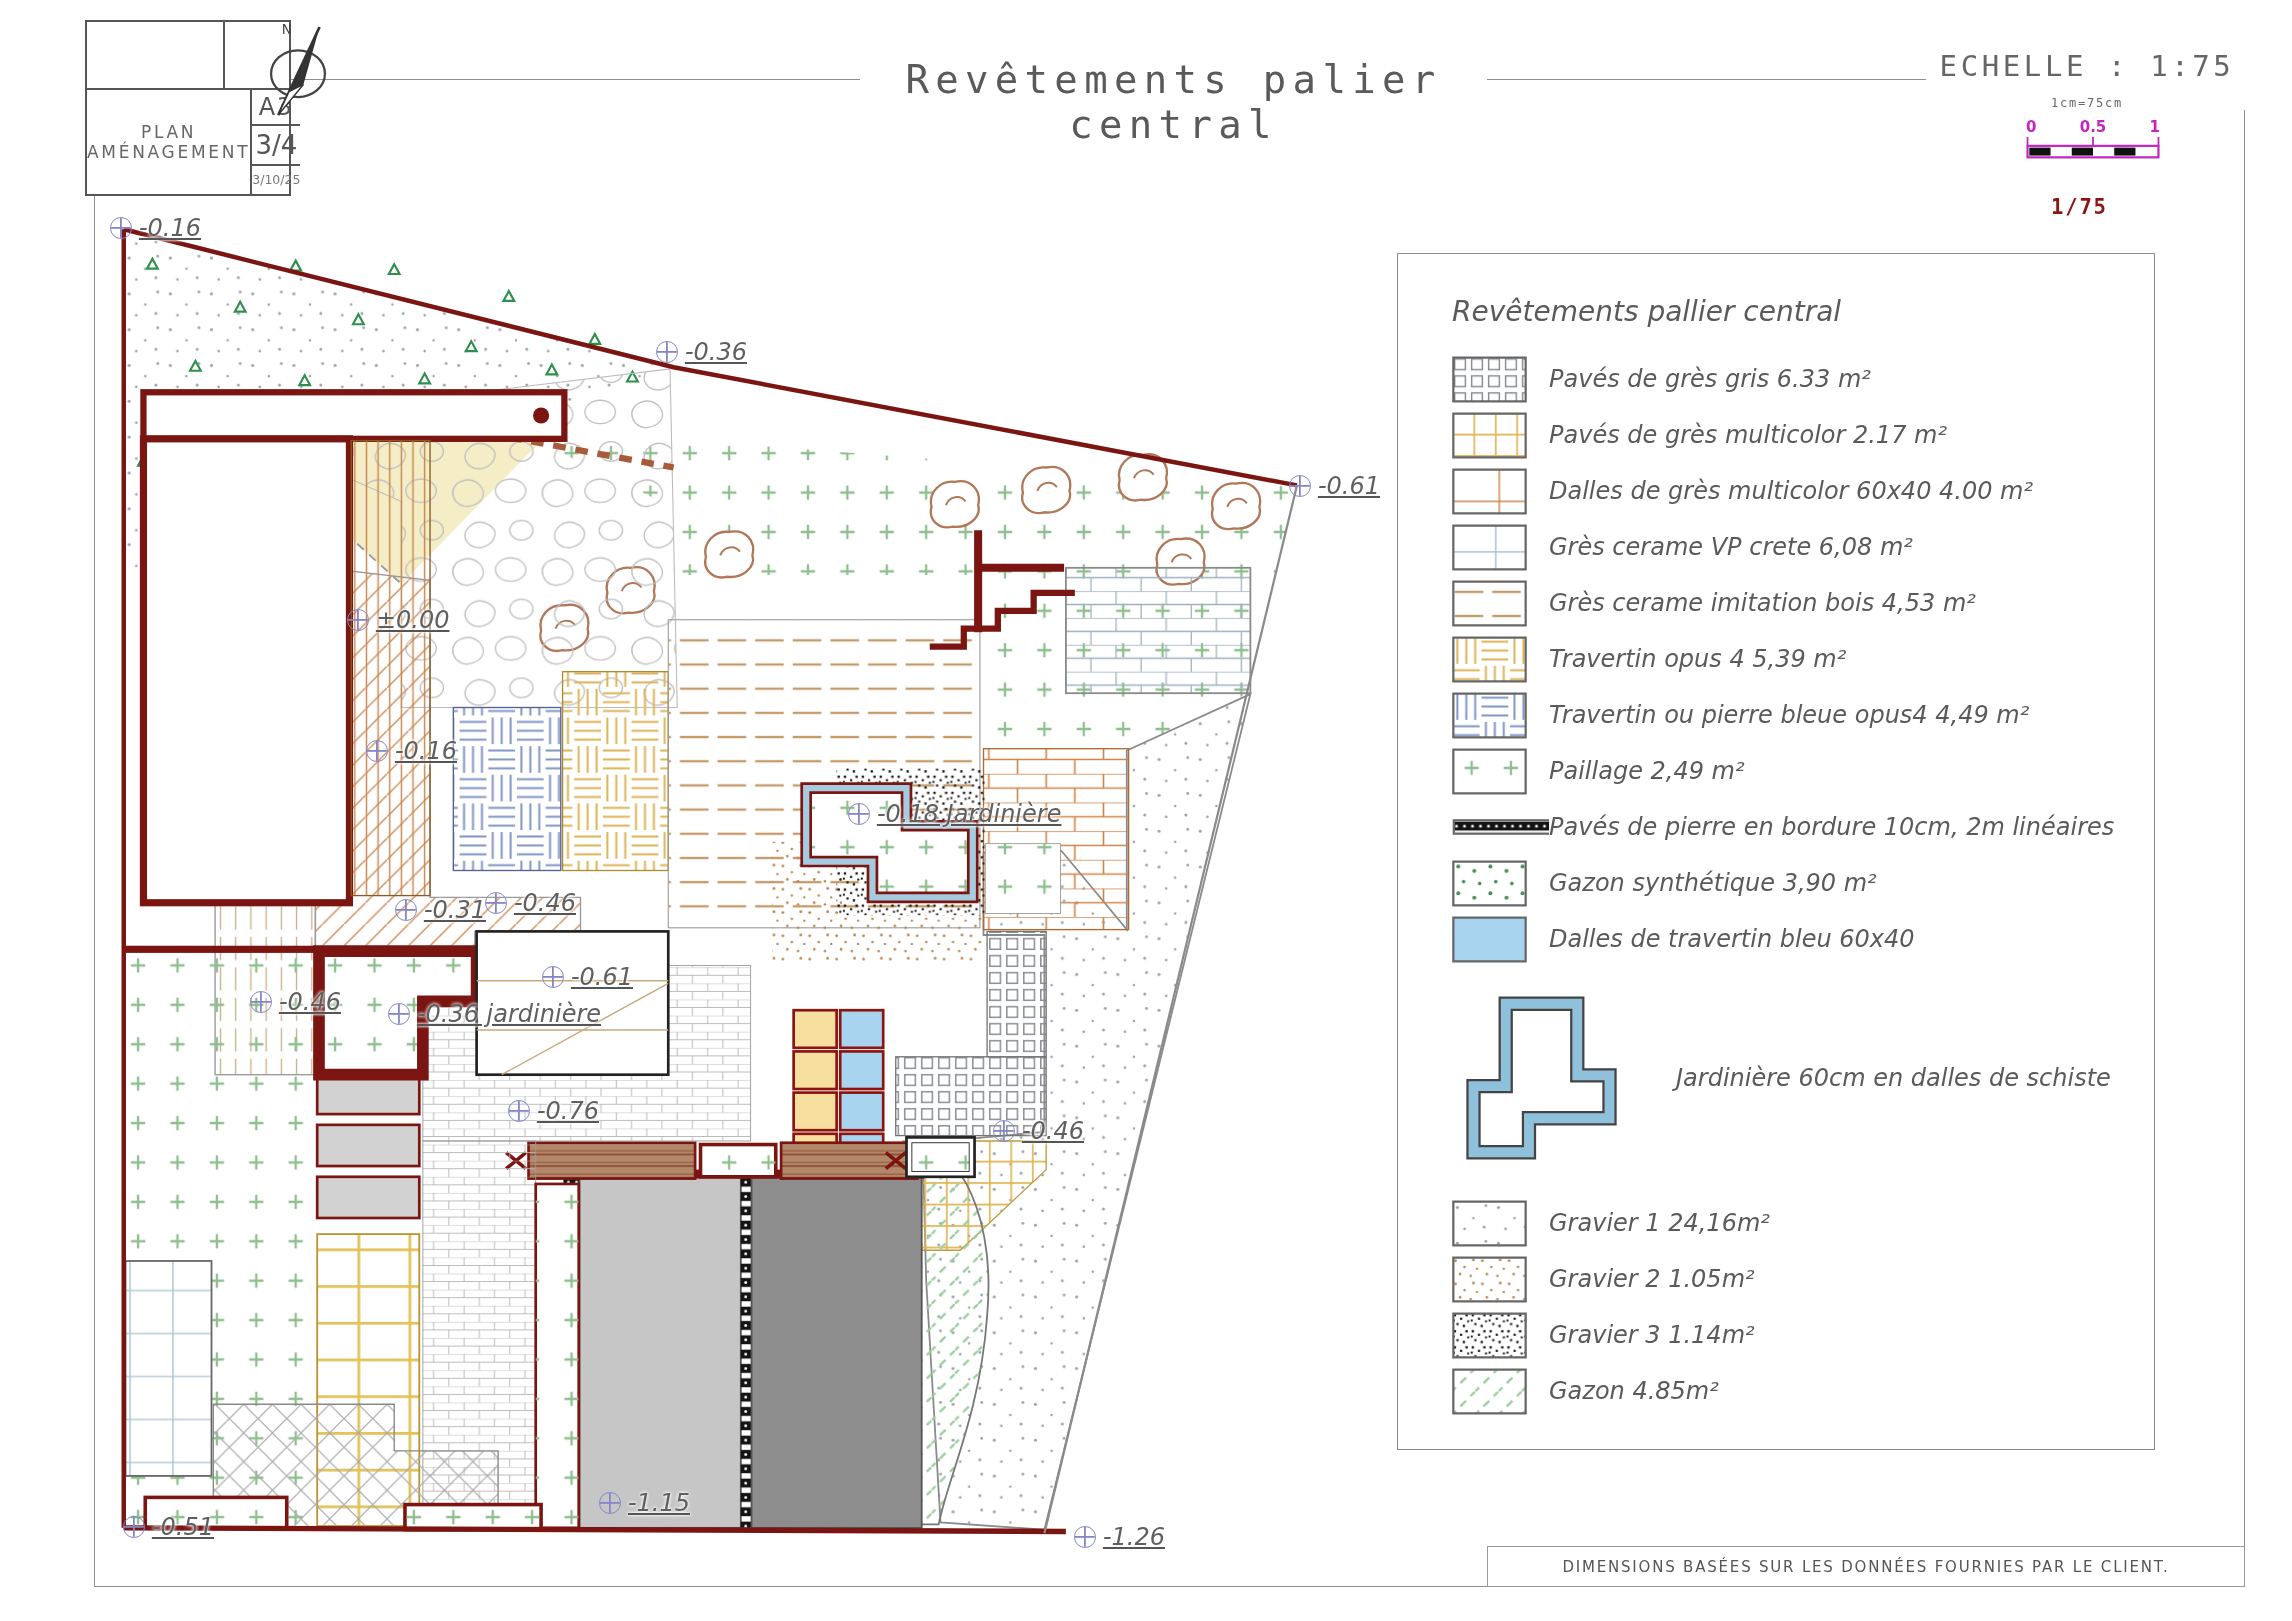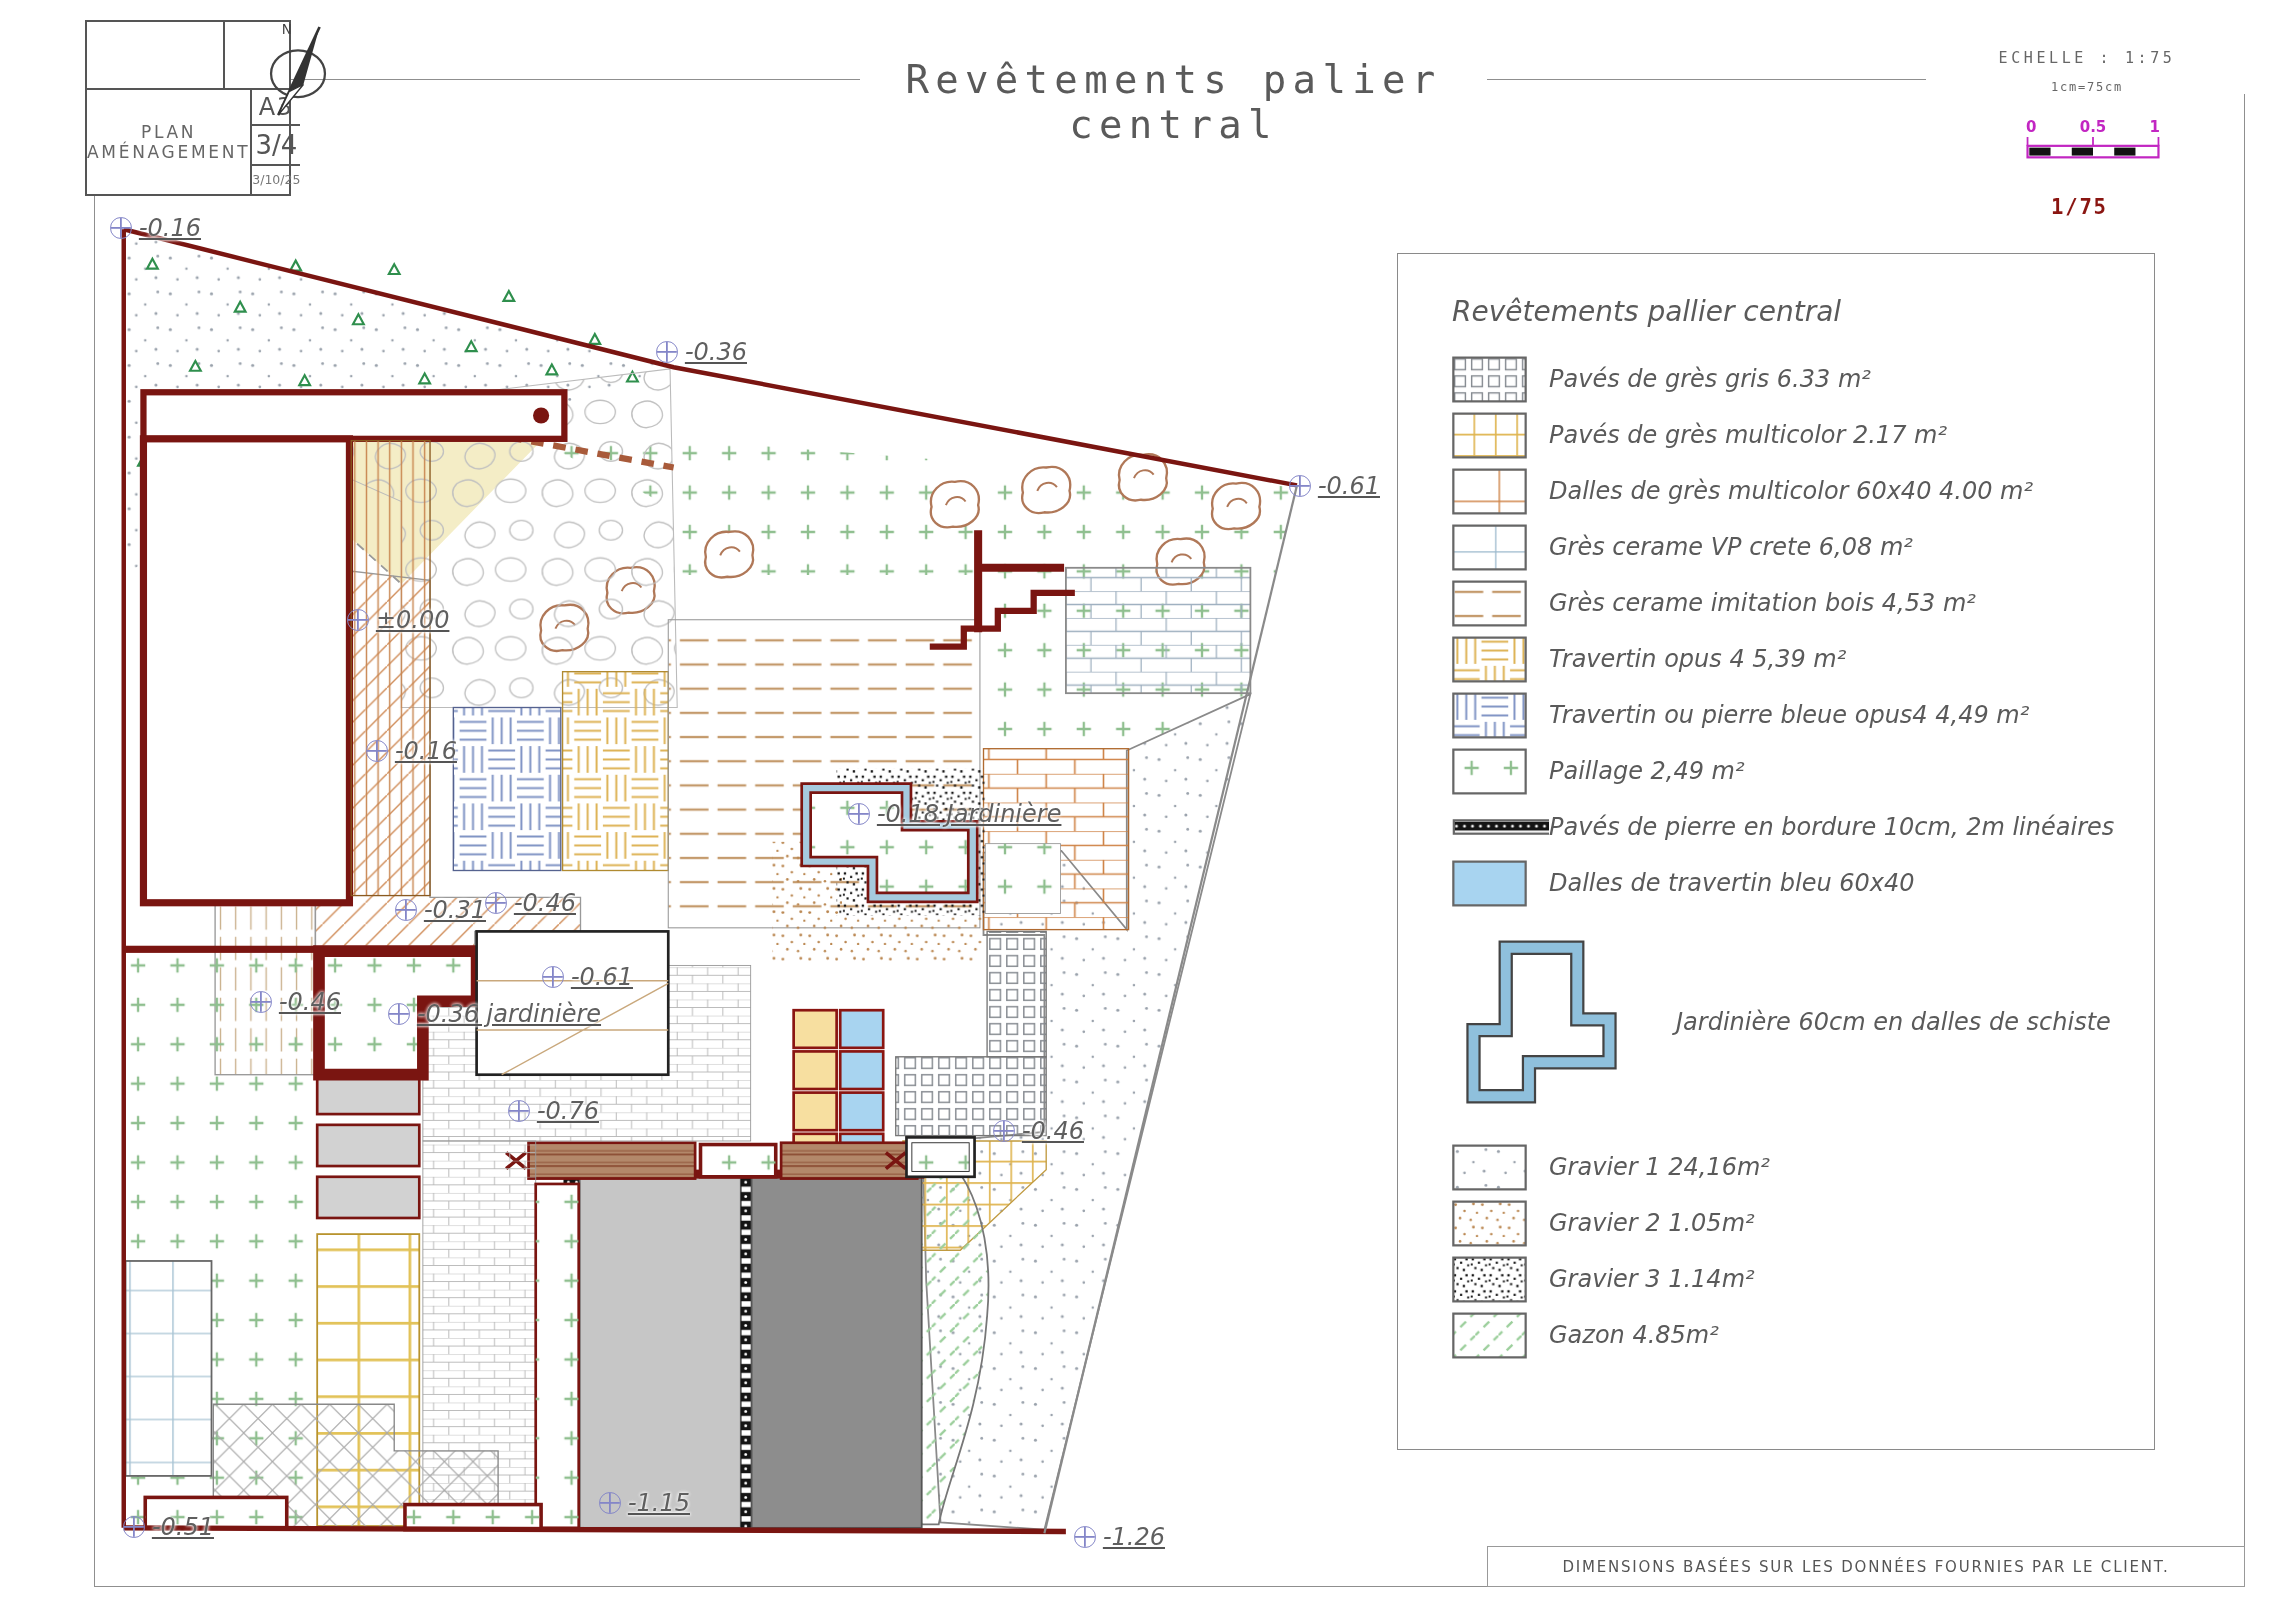--- a/index.html
+++ b/index.html
@@ -22,21 +22,21 @@
   .tb-sheetno{height:38px;border-bottom:2.2px solid #555;display:flex;align-items:center;justify-content:center;
        font-size:26px;color:#555;}
   .tb-date{flex:1;display:flex;align-items:center;justify-content:center;font-size:12.5px;color:#777;}
   
   .page-title{position:absolute;left:860px;top:52px;width:627px;text-align:center;
        font-family:"DejaVu Sans Mono",monospace;font-size:39px;letter-spacing:6.3px;color:#5a5a5a;
        background:#fff;padding:5.4px 0;}
   .compass{position:absolute;left:262px;top:18px;}
   .scale-block{position:absolute;left:1926px;top:49px;width:322px;text-align:center;
        font-family:"DejaVu Sans Mono",monospace;color:#666;background:#fff;}
-  .scale-l1{font-size:15px;letter-spacing:3.6px;}
+  .scale-l1{font-size:29px;letter-spacing:3.6px;}
   .scale-l2{font-size:12px;letter-spacing:1.8px;margin-top:13px;}
   .scale-bar-wrap{position:absolute;left:2026px;top:118px;width:134px;}
   .sb-labels{display:flex;justify-content:space-between;color:#c226c2;font-weight:bold;
        font-size:15px;padding:0 0 0.9px 0;}
   .scale-fraction{position:absolute;left:2051px;top:195px;font-family:"DejaVu Sans Mono",monospace;
        font-size:20.6px;font-weight:bold;color:#8a1511;letter-spacing:1.8px;}
   
   .legend{position:absolute;left:1397px;top:253px;width:758px;height:1197px;
        border:1.8px solid #8a8a8a;background:#fff;box-sizing:border-box;
        padding:41px 16px 0 54px;overflow:hidden;}
@@ -549,20 +549,29 @@
   <div class="item sw-bordure">
     <span class="swatch">
           <svg width="100" height="16" viewBox="0 0 108 18">
             <rect width="112" height="18" fill="#fff"></rect>
             <rect x="1.5" y="1.5" width="109" height="15" fill="url(#pat-bordure)" stroke="#666" stroke-width="2.5"></rect>
           </svg>
         </span>
     <span class="lab">Pavés de pierre en bordure 10cm, 2m linéaires</span>
   </div>
 
+  <div class="item sw-gazon-synthetique">
+    <span class="swatch">
+          <svg width="75" height="47" viewBox="0 0 84 52">
+            <rect width="84" height="52" fill="#fff"></rect>
+            <rect x="1.5" y="1.5" width="81" height="49" fill="url(#pat-gdots)" stroke="#666" stroke-width="2.5"></rect>
+          </svg>
+        </span>
+    <span class="lab">Gazon synthétique 3,90 m²</span>
+  </div>
 
 
   <div class="item sw-dalles-travertin-bleu">
     <span class="swatch">
           <svg width="75" height="47" viewBox="0 0 84 52">
             <rect x="1.5" y="1.5" width="81" height="49" fill="#a8d4f0" stroke="#666" stroke-width="2.5"></rect>
           </svg>
         </span>
     <span class="lab">Dalles de travertin bleu 60x40</span>
   </div>

